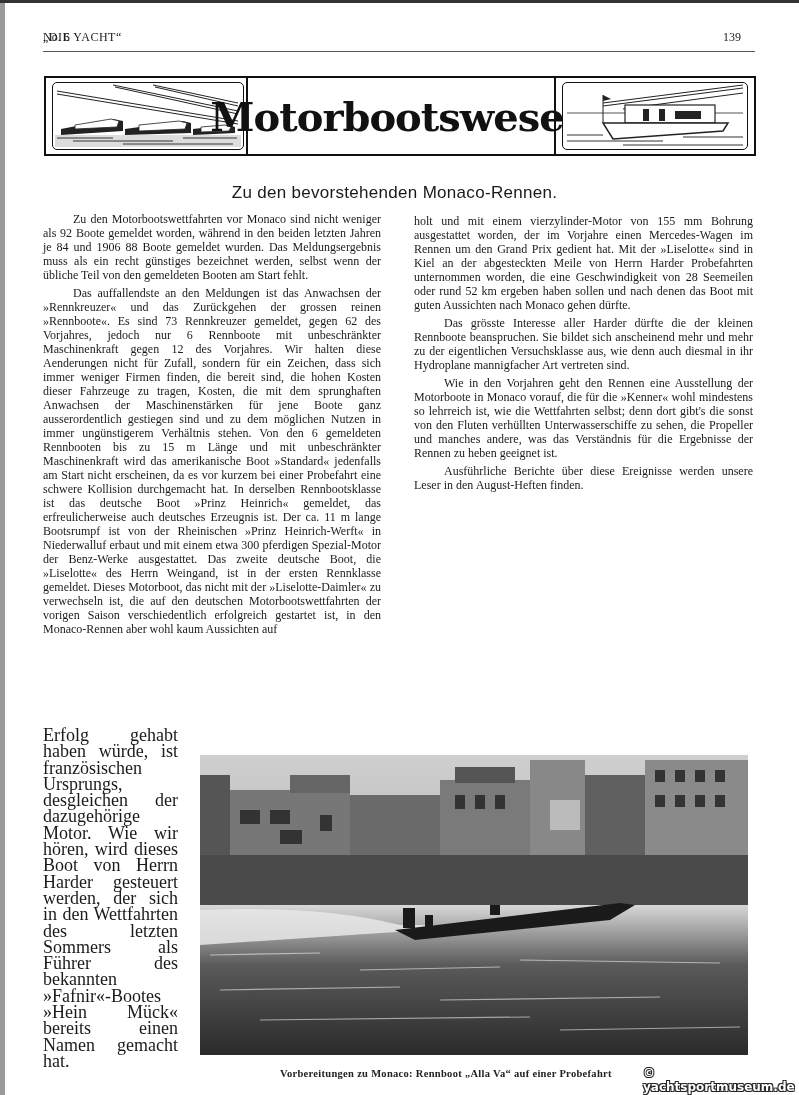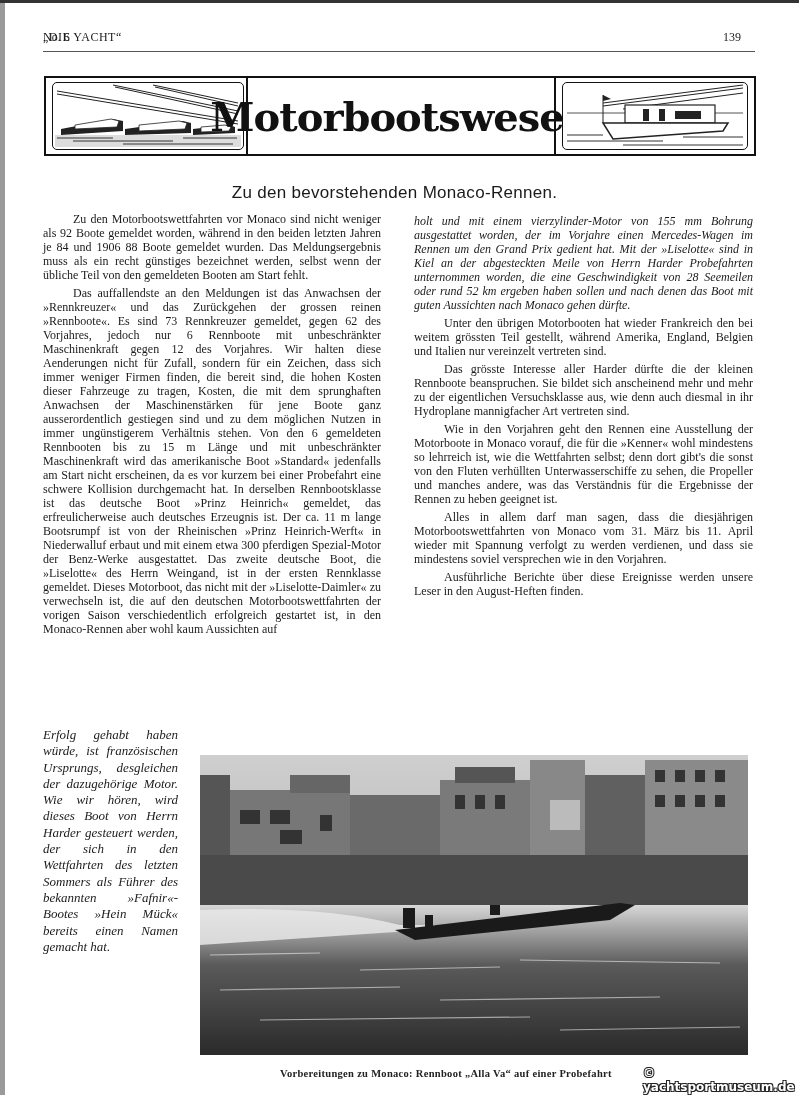--- a/index.html
+++ b/index.html
@@ -28,23 +28,23 @@
     font-family: "DejaVu Serif", serif; font-weight: bold; font-size: 40px; letter-spacing: -1px; color: #111;
   }
 
   .article-title {
     position: absolute; left: 0; width: 789px; top: 183px; text-align: center;
     font-family: "Liberation Sans", sans-serif; font-weight: normal; font-size: 17px; letter-spacing: 0.3px;
   }
 
   .col { position: absolute; font-size: 12px; line-height: 14px; text-align: justify; hyphens: manual; }
   .col p { margin: 0 0 4px 0; text-indent: 30px; }
-  .col p.cont { text-indent: 0; font-style: italic; }
+  .col p.cont { text-indent: 0; }
   .col-left { left: 43px; top: 212px; width: 338px; }
-  .col-left-narrow { left: 43px; top: 727px; width: 135px; font-size: 13px; line-height: 16.3px; }
+  .col-left-narrow { left: 43px; top: 727px; width: 135px; font-size: 18px; line-height: 16.3px; }
   .col-right { left: 414px; top: 214px; width: 339px; }
 
   .photo { position: absolute; left: 200px; top: 755px; width: 548px; height: 300px; overflow: hidden; background: #6a6a6a; }
   .caption {
     position: absolute; left: 280px; top: 1068px; font-family: Liberation Serif, serif; font-size: 10.5px; letter-spacing: 0.3px; font-weight: bold; color: #222;
   }
   .watermark {
     position: absolute; left: 643px; top: 1066px; font-family: "DejaVu Sans", sans-serif; font-size: 12px; font-weight: bold;
     color: #fff; text-shadow: -1px -1px 0 #222, 1px -1px 0 #222, -1px 1px 0 #222, 1px 1px 0 #222;
   }
@@ -128,24 +128,22 @@
   <p>Zu den Motorbootswettfahrten vor Monaco sind nicht weniger als 92 Boote gemeldet worden, während in den beiden letzten Jahren je 84 und 1906 88 Boote gemeldet wurden. Das Meldungsergebnis muss als ein recht günstiges bezeichnet werden, selbst wenn der übliche Teil von den gemeldeten Booten am Start fehlt.</p>
   <p>Das auffallendste an den Meldungen ist das Anwachsen der »Rennkreuzer« und das Zurückgehen der grossen reinen »Rennboote«. Es sind 73 Rennkreuzer gemeldet, gegen 62 des Vorjahres, jedoch nur 6 Rennboote mit unbeschränkter Maschinenkraft gegen 12 des Vorjahres. Wir halten diese Aenderungen nicht für Zufall, sondern für ein Zeichen, dass sich immer weniger Firmen finden, die bereit sind, die hohen Kosten dieser Fahrzeuge zu tragen, Kosten, die mit dem sprunghaften Anwachsen der Maschinenstärken für jene Boote ganz ausserordentlich gestiegen sind und zu dem möglichen Nutzen in immer ungünstigerem Verhältnis stehen. Von den 6 gemeldeten Rennbooten bis zu 15 m Länge und mit unbeschränkter Maschinenkraft wird das amerikanische Boot »Standard« jedenfalls am Start nicht erscheinen, da es vor kurzem bei einer Probefahrt eine schwere Kollision durchgemacht hat. In derselben Rennbootsklasse ist das deutsche Boot »Prinz Heinrich« gemeldet, das erfreulicherweise auch deutsches Erzeugnis ist. Der ca. 11 m lange Bootsrumpf ist von der Rheinischen »Prinz Heinrich-Werft« in Niederwalluf erbaut und mit einem etwa 300 pferdigen Spezial-Motor der Benz-Werke ausgestattet. Das zweite deutsche Boot, die »Liselotte« des Herrn Weingand, ist in der ersten Rennklasse gemeldet. Dieses Motorboot, das nicht mit der »Liselotte-Daimler« zu verwechseln ist, die auf den deutschen Motorbootswettfahrten der vorigen Saison verschiedentlich erfolgreich gestartet ist, in den Monaco-Rennen aber wohl kaum Aussichten auf</p>
 </div>
 
 <div class="col col-left-narrow">
   <p class="cont">Erfolg gehabt haben würde, ist französischen Ursprungs, desgleichen der dazugehörige Motor. Wie wir hören, wird dieses Boot von Herrn Harder gesteuert werden, der sich in den Wettfahrten des letzten Sommers als Führer des bekannten »Fafnir«-Bootes »Hein Mück« bereits einen Namen gemacht hat.</p>
 </div>
 
 <div class="col col-right">
   <p class="cont">holt und mit einem vierzylinder-Motor von 155 mm Bohrung ausgestattet worden, der im Vorjahre einen Mercedes-Wagen im Rennen um den Grand Prix gedient hat. Mit der »Liselotte« sind in Kiel an der abgesteckten Meile von Herrn Harder Probefahrten unternommen worden, die eine Geschwindigkeit von 28 Seemeilen oder rund 52 km ergeben haben sollen und nach denen das Boot mit guten Aussichten nach Monaco gehen dürfte.</p>
-  <p>Unter den übrigen Motorbooten hat wieder Frankreich den bei weitem grössten Teil gestellt, während Amerika, England, Belgien und Italien nur vereinzelt vertreten sind.</p>
   <p>Das grösste Interesse aller Harder dürfte die der kleinen Rennboote beanspruchen. Sie bildet sich anscheinend mehr und mehr zu der eigentlichen Versuchsklasse aus, wie denn auch diesmal in ihr Hydroplane mannigfacher Art vertreten sind.</p>
   <p>Wie in den Vorjahren geht den Rennen eine Ausstellung der Motorboote in Monaco vorauf, die für die »Kenner« wohl mindestens so lehrreich ist, wie die Wettfahrten selbst; denn dort gibt's die sonst von den Fluten verhüllten Unterwasserschiffe zu sehen, die Propeller und manches andere, was das Verständnis für die Ergebnisse der Rennen zu heben geeignet ist.</p>
-  <p>Alles in allem darf man sagen, dass die diesjährigen Motorbootswettfahrten von Monaco vom 31. März bis 11. April wieder mit Spannung verfolgt zu werden verdienen, und dass sie mindestens soviel versprechen wie in den Vorjahren.</p>
   <p>Ausführliche Berichte über diese Ereignisse werden unsere Leser in den August-Heften finden.</p>
 </div>
 
 <div class="photo">
   <svg width="548" height="300" viewBox="0 0 548 300">
     <defs>
       <linearGradient id="sky" x1="0" y1="0" x2="0" y2="1">
         <stop offset="0" stop-color="#cfcfcf"></stop>
           <stop offset="1" stop-color="#9a9a9a"></stop>
       </linearGradient>

